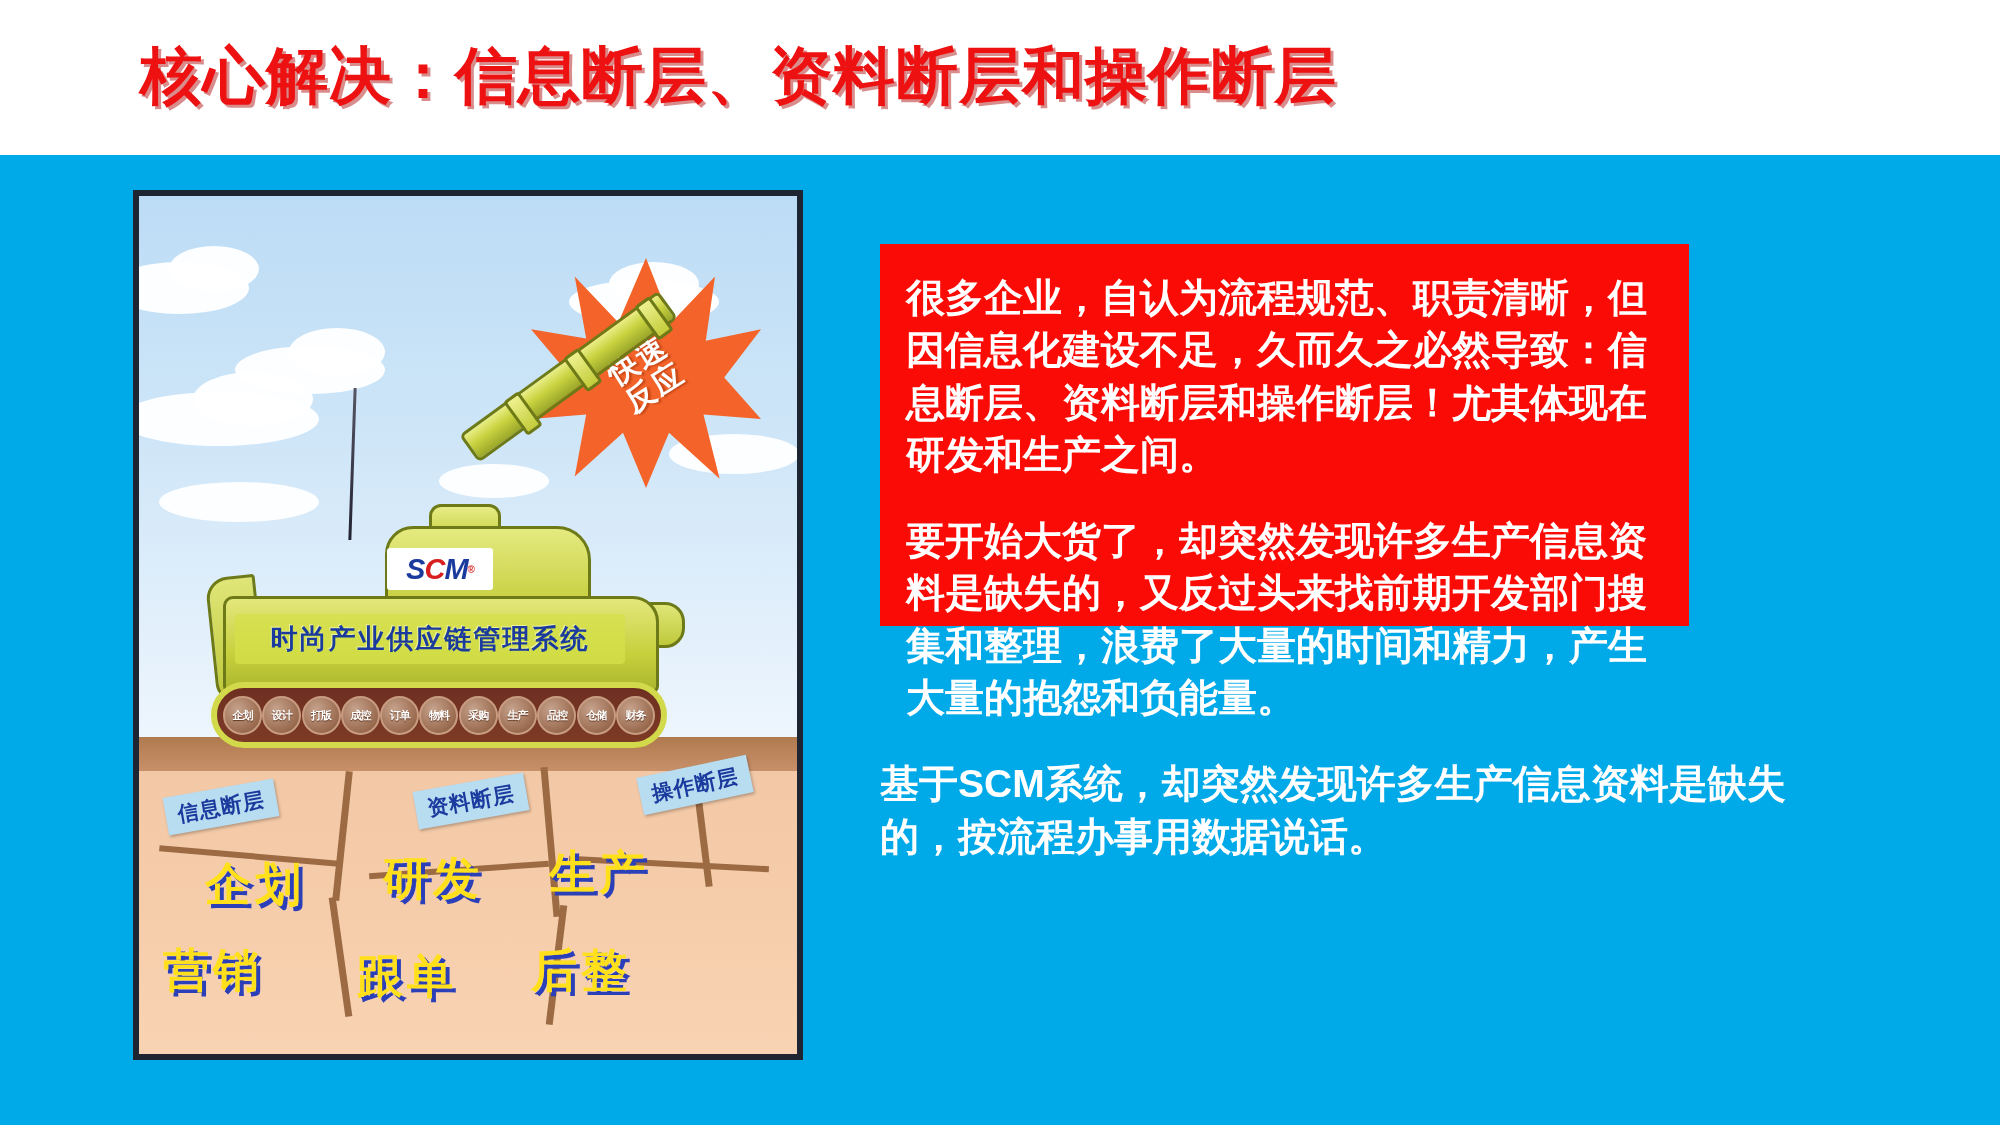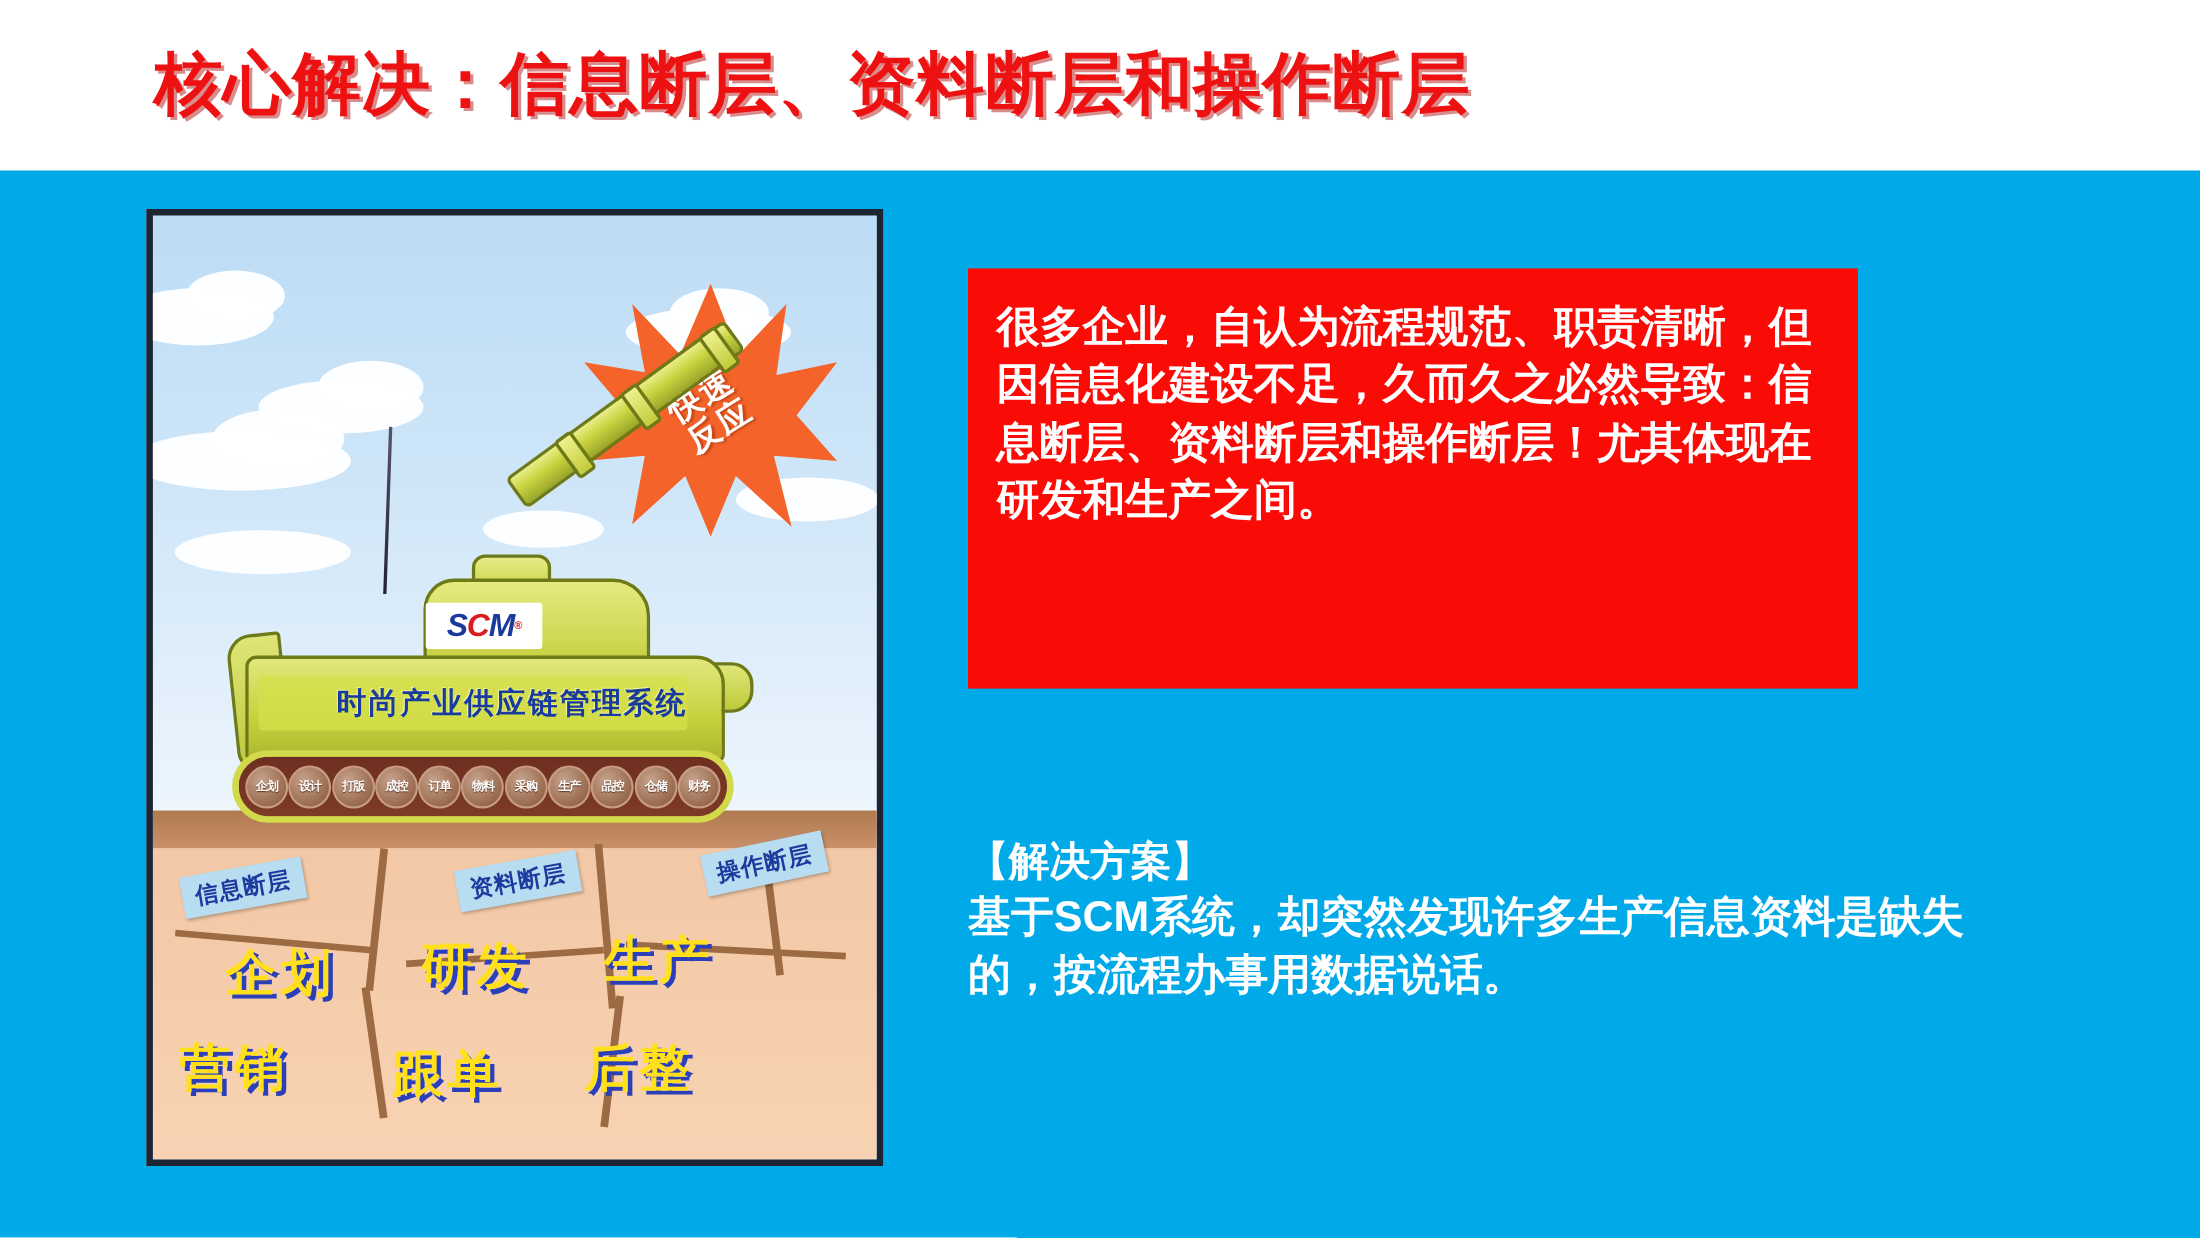--- a/index.html
+++ b/index.html
@@ -64,21 +64,21 @@
   .antenna{position:absolute;left:212px;top:192px;width:3px;height:152px;
      background:linear-gradient(#556,#223);transform:rotate(2deg);}
   .hull{
     position:absolute;left:84px;top:400px;width:430px;height:92px;
     background:linear-gradient(#e2e77b,#c7d03c 60%,#aab62e);
     border:3px solid #6d7a17;border-radius:10px 26px 8px 8px;
   }
   .hull-band{
     position:absolute;left:96px;top:418px;width:390px;height:50px;
     background:rgba(214,224,74,.75);border-radius:4px;
-    display:flex;align-items:center;justify-content:flex-end;
+    display:flex;align-items:center;justify-content:center;
   }
   .hull-text{
     font-size:27px;font-weight:bold;color:#1b3a9e;letter-spacing:2px;
     text-shadow:1px 1px 0 #cfe24a,-1px -1px 0 #eef3a0;white-space:nowrap;
   }
   .scm-badge{
     position:absolute;left:248px;top:352px;width:106px;height:42px;background:#fff;
     border-radius:3px;display:flex;align-items:center;justify-content:center;
     font-size:29px;font-weight:bold;letter-spacing:-1px;font-style:italic;
   }
@@ -247,21 +247,21 @@
     <div class="gword" style="left:410px;top:646px;">生产</div>
     <div class="gword" style="left:24px;top:744px;">营销</div>
     <div class="gword" style="left:218px;top:750px;font-family:Liberation Serif, serif;">跟单</div>
     <div class="gword" style="left:392px;top:744px;text-align:right;">后整</div>
 
   </div>
 
   <div class="red-box">
     <div class="red-text">很多企业，自认为流程规范、职责清晰，但因信息化建设不足，久而久之必然导致：信息断层、资料断层和操作断层！尤其体现在研发和生产之间。</div>
     <div class="scene-block">
+      <div class="red-text">要开始大货了，却突然发现许多生产信息资料是缺失的，又反过头来找前期开发部门搜集和整理，浪费了大量的时间和精力，产生大量的抱怨和负能量。</div>
     </div>
   </div>
 
   <div class="solution">
-    <div class="sol-head">【解决方案】</div>
     <div>基于SCM系统，却突然发现许多生产信息资料是缺失的，按流程办事用数据说话。</div>
   </div>
 
 </div>
 
 </body></html>

